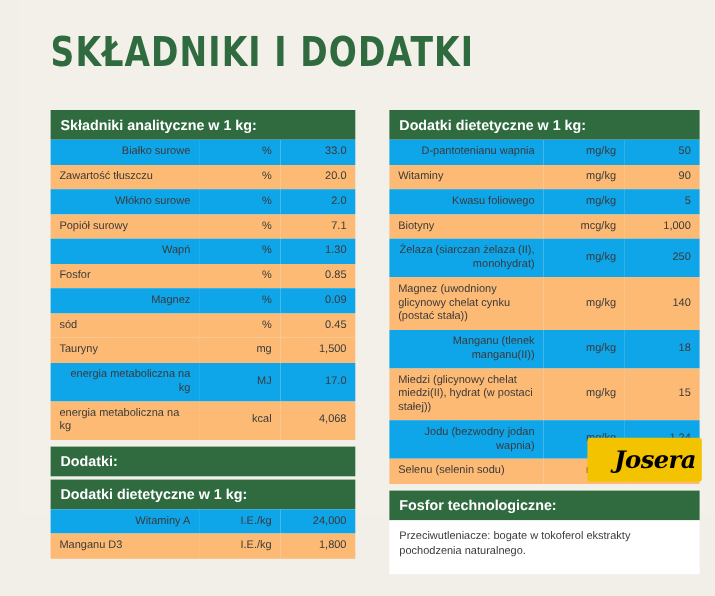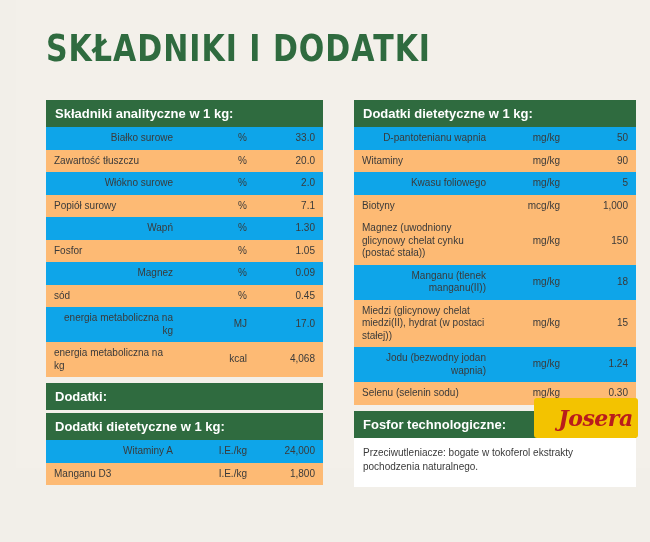--- a/index.html
+++ b/index.html
@@ -90,21 +90,21 @@
     bottom: 30px;
     width: 104px;
     height: 40px;
     background: #f3c300;
     border-radius: 3px;
     display: flex;
     align-items: center;
     justify-content: center;
   }
   .logo-text {
-    color: #b91c1c;
+    color: #000000;
     font-family: "DejaVu Serif", serif;
     font-weight: bold;
     font-style: italic;
     font-size: 22px;
     letter-spacing: -0.5px;
     margin-left: 19px;
   }
 </style>
 </head>
 <body>
@@ -139,31 +139,36 @@
           <td class="c-val">7.1</td>
         </tr>
         <tr class="odd">
           <td class="c-name">Wapń</td>
           <td class="c-unit">%</td>
           <td class="c-val">1.30</td>
         </tr>
         <tr class="even">
           <td class="c-name">Fosfor</td>
           <td class="c-unit">%</td>
-          <td class="c-val">1.05</td>
+          <td class="c-val">0.85</td>
         </tr>
         <tr class="odd">
           <td class="c-name">Magnez</td>
           <td class="c-unit">%</td>
           <td class="c-val">0.09</td>
         </tr>
         <tr class="even">
           <td class="c-name">sód</td>
           <td class="c-unit">%</td>
           <td class="c-val">0.45</td>
+        </tr>
+        <tr class="even">
+          <td class="c-name">Tauryny</td>
+          <td class="c-unit">mg</td>
+          <td class="c-val">1,500</td>
         </tr>
         <tr class="odd">
           <td class="c-name">energia metaboliczna na kg</td>
           <td class="c-unit">MJ</td>
           <td class="c-val">17.0</td>
         </tr>
         <tr class="even">
           <td class="c-name">energia metaboliczna na kg</td>
           <td class="c-unit">kcal</td>
           <td class="c-val">4,068</td>
@@ -210,24 +215,29 @@
         <tr class="odd">
           <td class="c-name">Kwasu foliowego</td>
           <td class="c-unit">mg/kg</td>
           <td class="c-val">5</td>
         </tr>
         <tr class="even">
           <td class="c-name">Biotyny</td>
           <td class="c-unit">mcg/kg</td>
           <td class="c-val">1,000</td>
         </tr>
+        <tr class="odd">
+          <td class="c-name">Żelaza (siarczan żelaza (II), monohydrat)</td>
+          <td class="c-unit">mg/kg</td>
+          <td class="c-val">250</td>
+        </tr>
         <tr class="even">
           <td class="c-name">Magnez (uwodniony glicynowy chelat cynku (postać stała))</td>
           <td class="c-unit">mg/kg</td>
-          <td class="c-val">150</td>
+          <td class="c-val">140</td>
         </tr>
         <tr class="odd">
           <td class="c-name">Manganu (tlenek manganu(II))</td>
           <td class="c-unit">mg/kg</td>
           <td class="c-val">18</td>
         </tr>
         <tr class="even">
           <td class="c-name">Miedzi (glicynowy chelat miedzi(II), hydrat (w postaci stałej))</td>
           <td class="c-unit">mg/kg</td>
           <td class="c-val">15</td>

